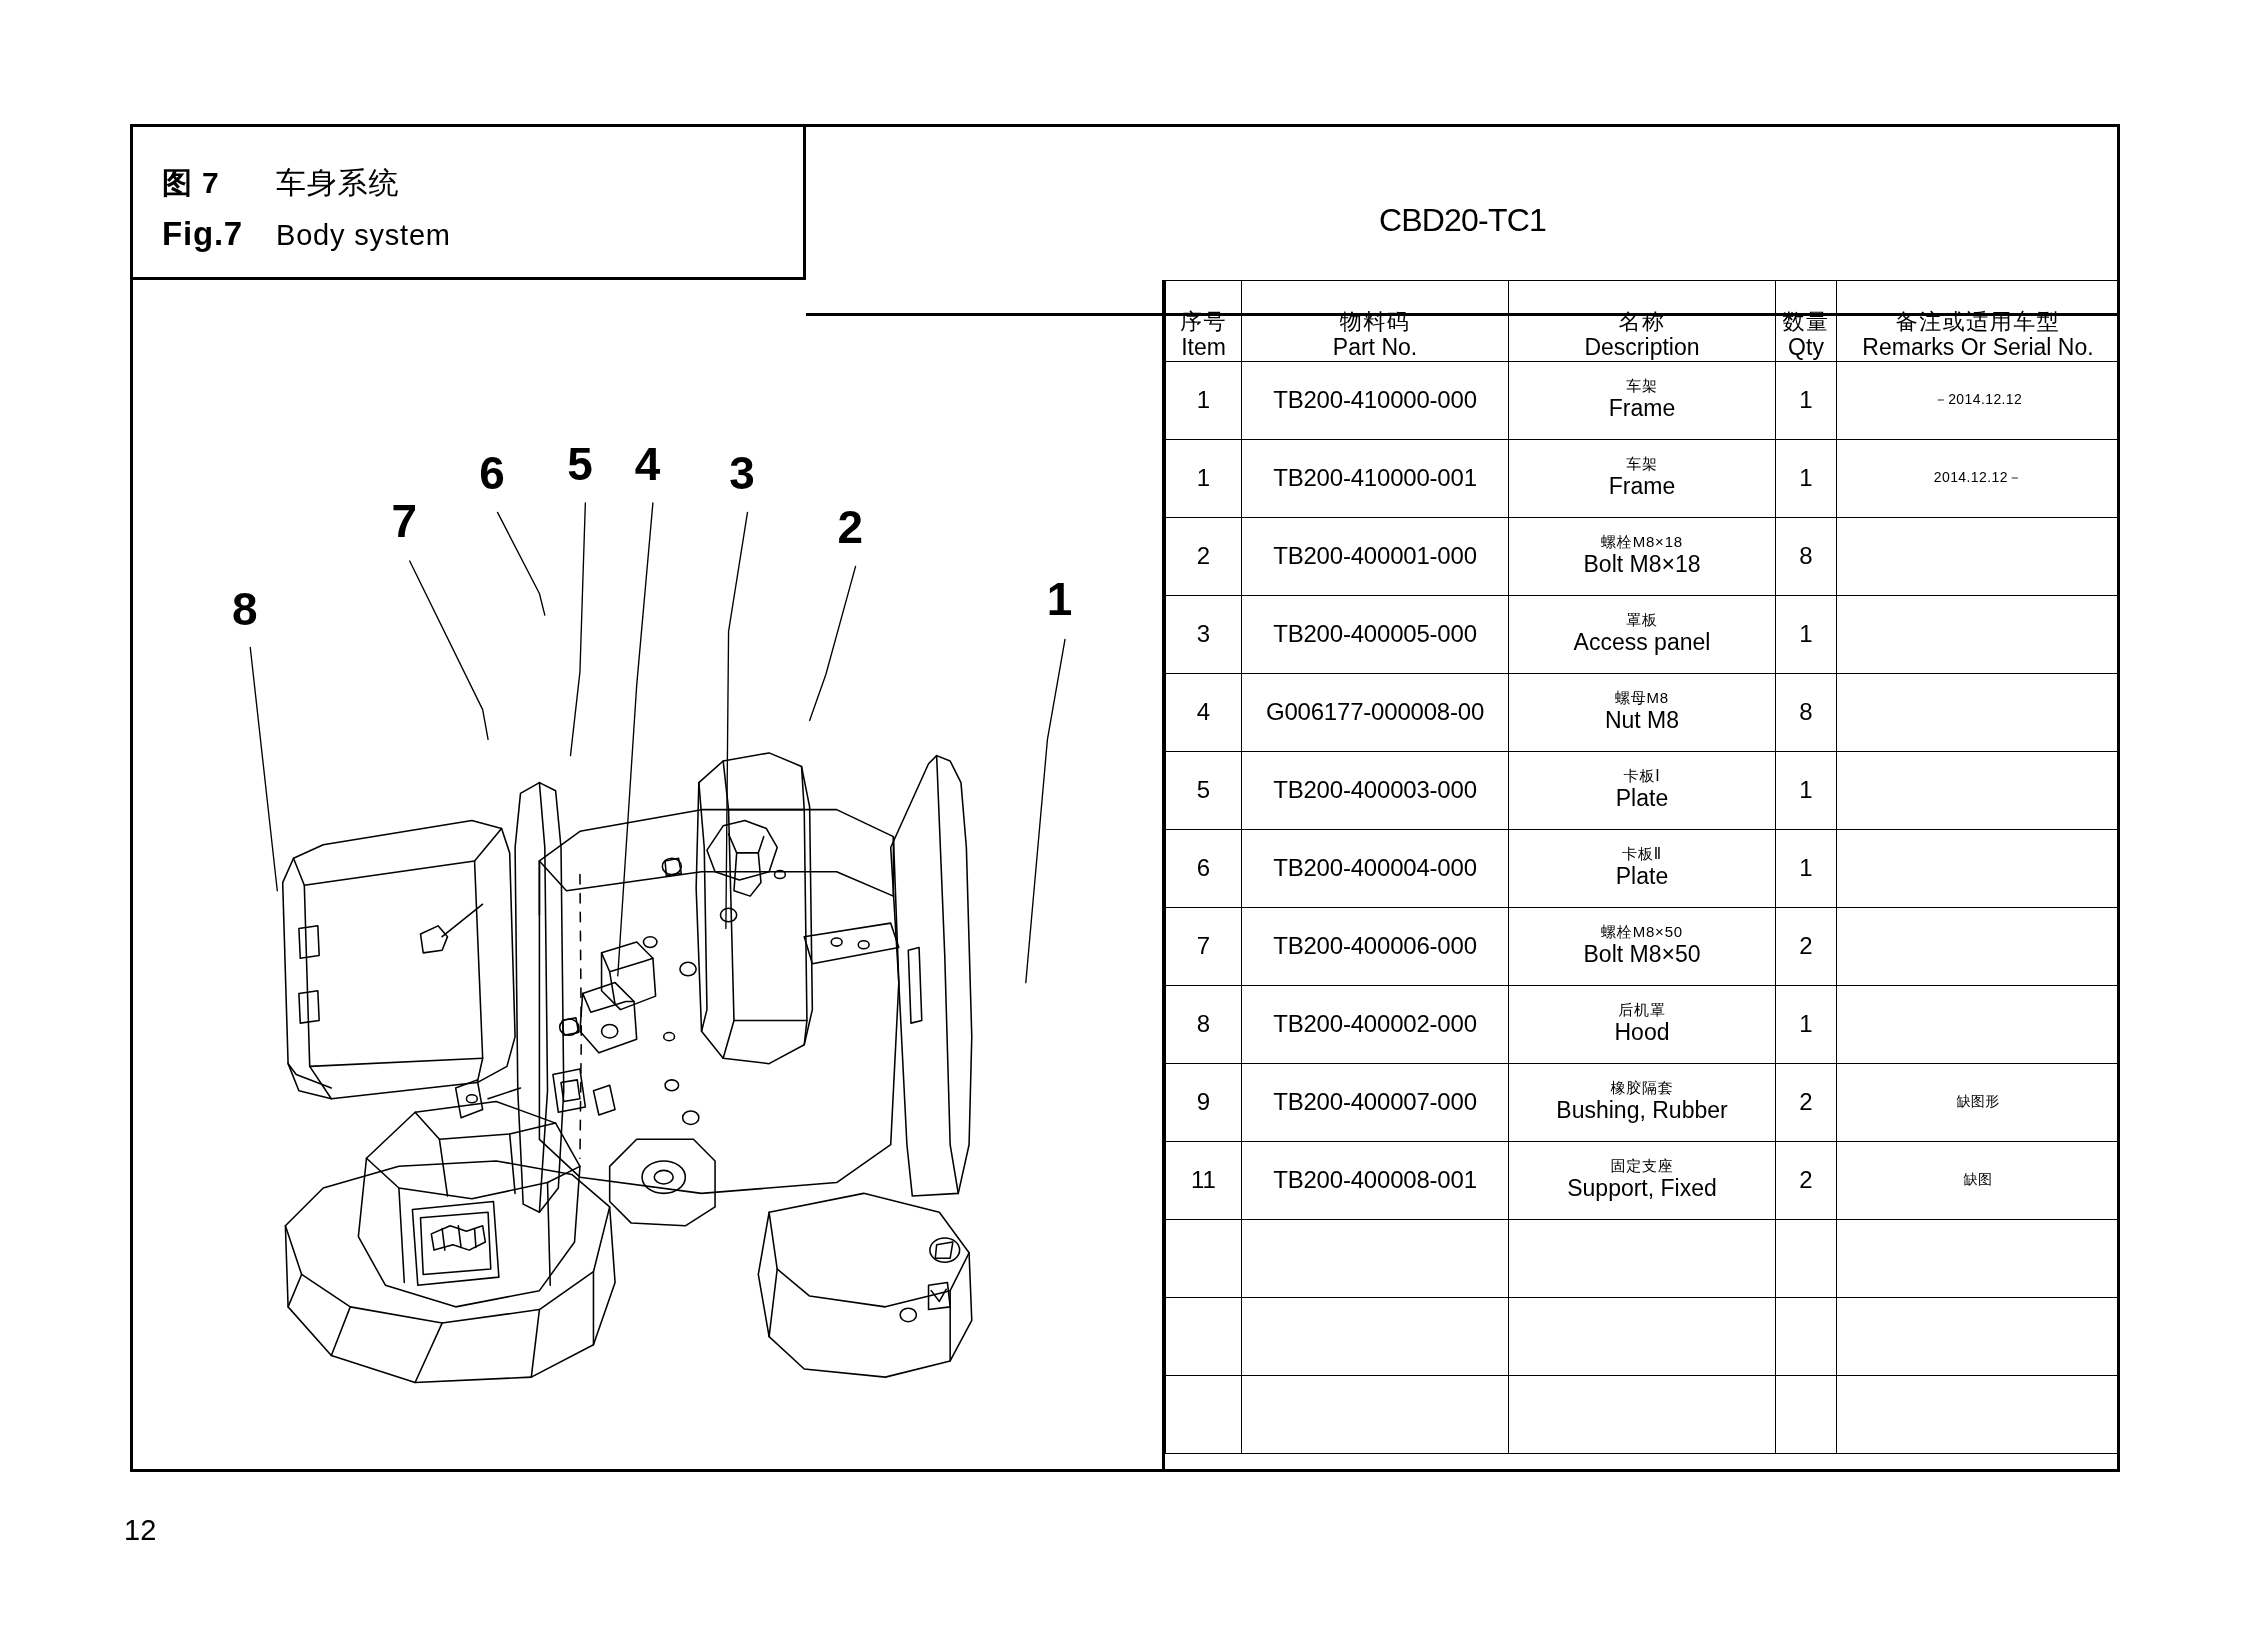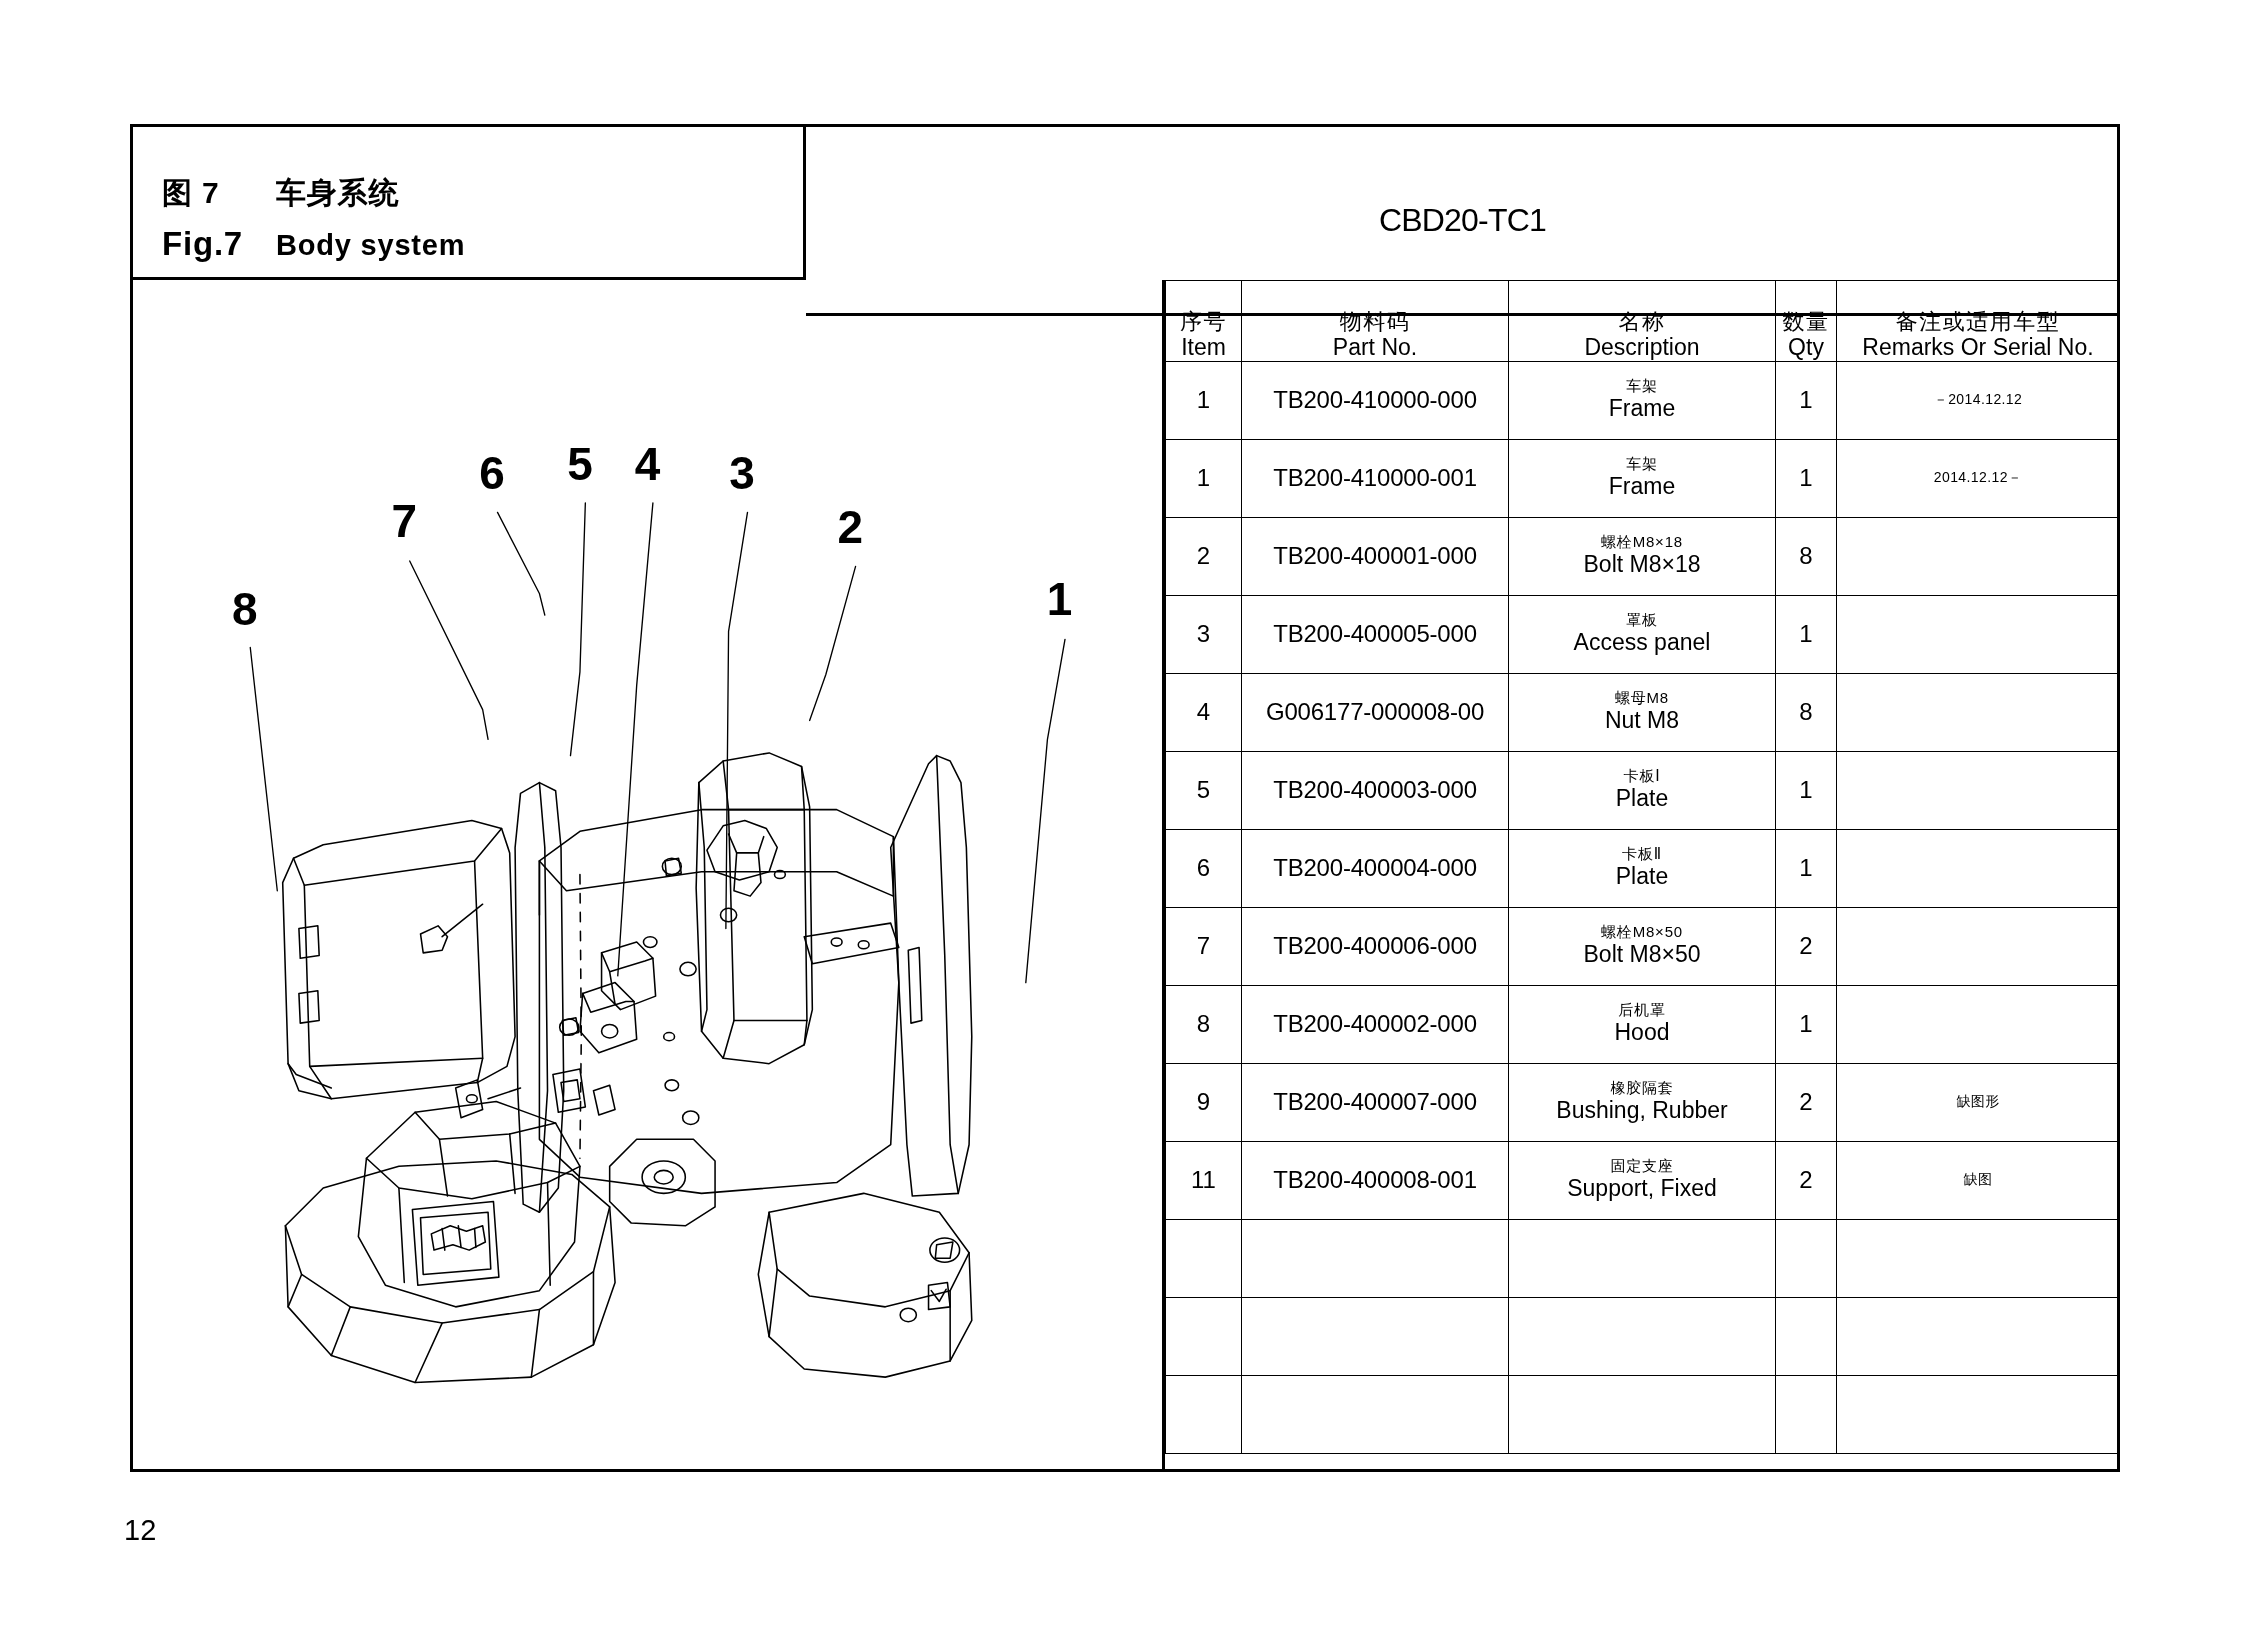--- a/index.html
+++ b/index.html
@@ -30,37 +30,37 @@
   
   #title-block {
     position: absolute;
     left: 0px;
     top: 0px;
     width: 673px;
     height: 153px;
     box-sizing: border-box;
     border-right: 3.1px solid #000;
     border-bottom: 3.1px solid #000;
-    padding: 46px 0 0 29px;
+    padding: 36px 0 0 29px;
   }
   .title-line {
     display: flex;
     align-items: baseline;
     white-space: nowrap;
   }
   .title-line.cn { margin-bottom: 10.7px; }
   .title-tag {
     font-weight: bold;
     font-size: 33px;
     width: 114px;
     flex: none;
     letter-spacing: 0.8px;
   }
   .title-text {
-    font-weight: bold;
+    font-weight: normal;
     font-size: 29px;
     letter-spacing: 0.8px;
   }
   .title-line.cn .title-tag,
   .title-line.cn .title-text { font-size: 30px; }
 
   
   #model-block {
     position: absolute;
     left: 673px;

